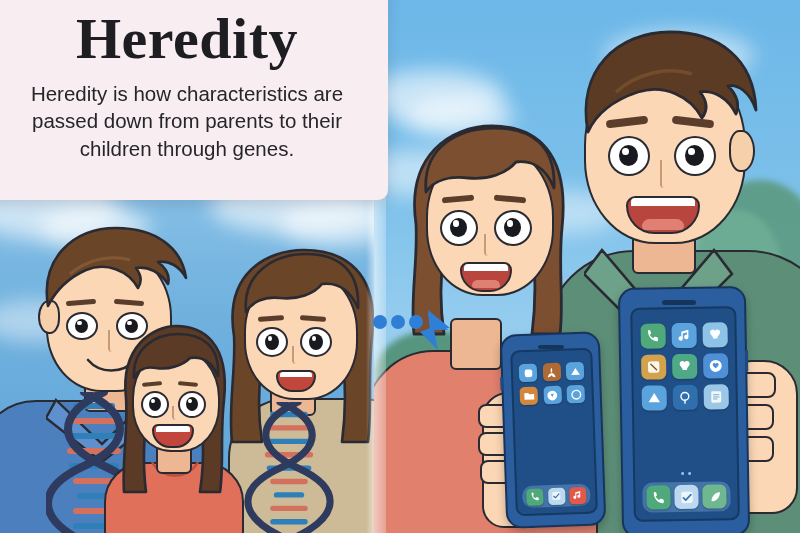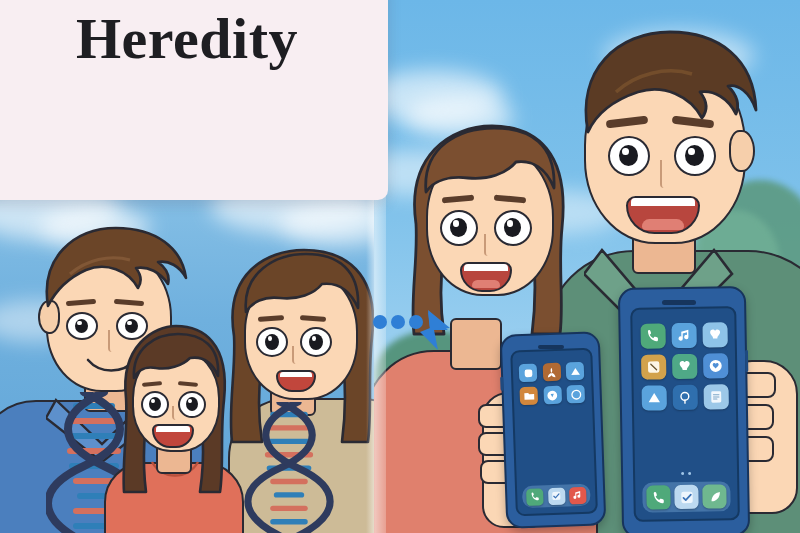--- a/index.html
+++ b/index.html
@@ -493,15 +493,16 @@
             </svg>
           </div>
         </div>
     </div>
     <div style="position:absolute;right:-3px;top:62px;width:3px;height:22px;background:#1f4a7f;border-radius:2px;"></div>
   </div>
   <div class="notch" style="left:662px;top:300px;width:34px;height:5px;z-index:27;background:#16355d;border-radius:3px;"></div>
 
   <div id="text-card">
     <h1 id="title">Heredity</h1>
+    <p id="subtitle">Heredity is how characteristics are passed down from parents to their children through genes.</p>
   </div>
 
 </div>
 
 </body></html>

